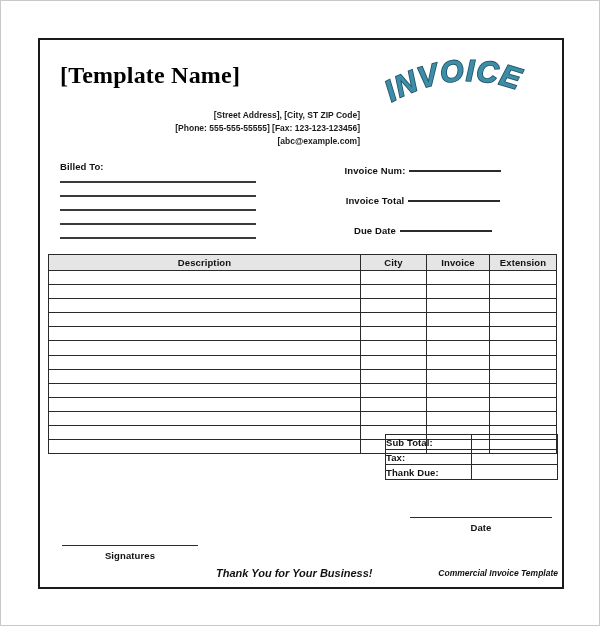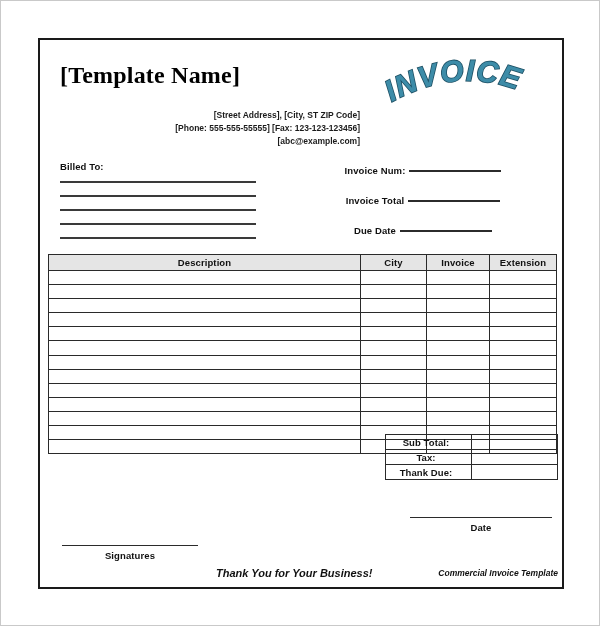--- a/index.html
+++ b/index.html
@@ -158,21 +158,21 @@
     border-collapse: collapse;
     table-layout: fixed;
   }
   #totals-table td {
     border: 1px solid #2a2a2a;
     height: 14px;
     padding: 0;
   }
   .totals-label {
     width: 86px;
-    text-align: center;
+    text-align: left;
     font-size: 9.5px;
     font-weight: bold;
     color: #111111;
     padding-right: 5px !important;
     box-sizing: border-box;
     letter-spacing: 0.1px;
   }
   .totals-value { width: 85px; }
 
   

